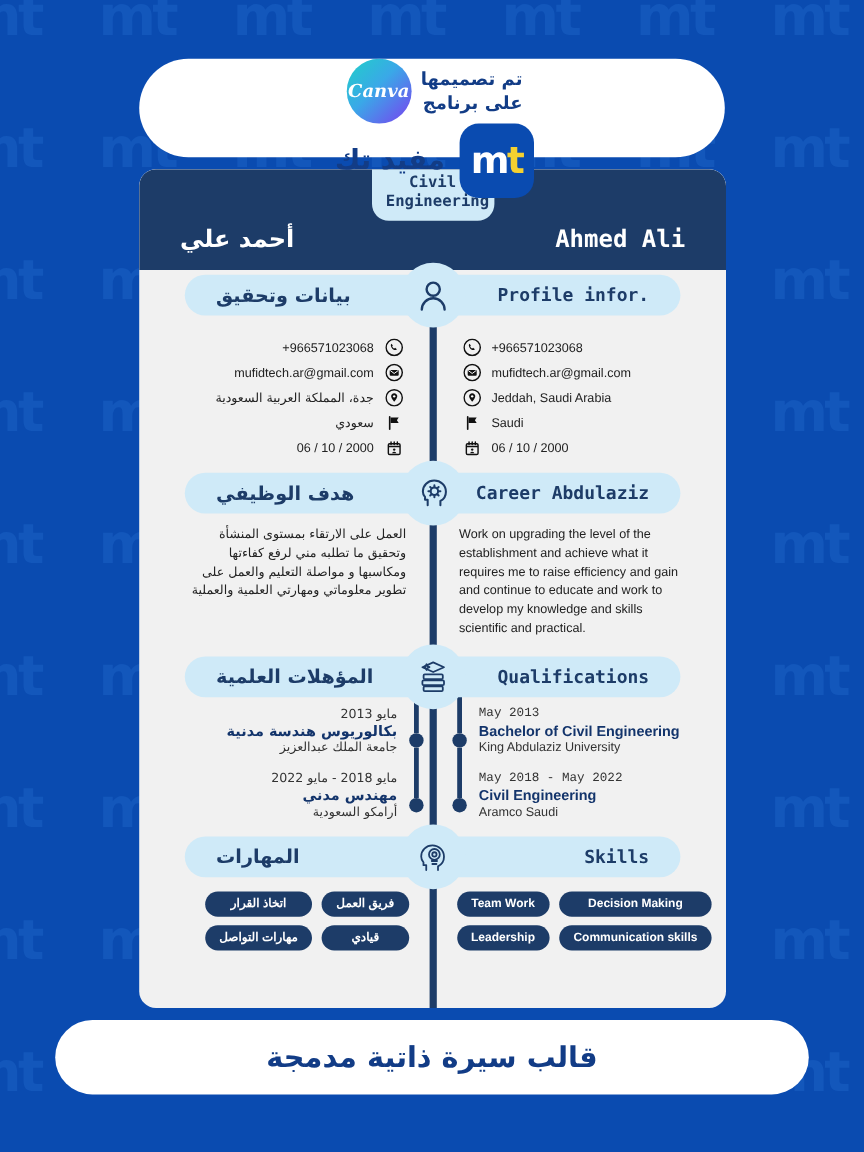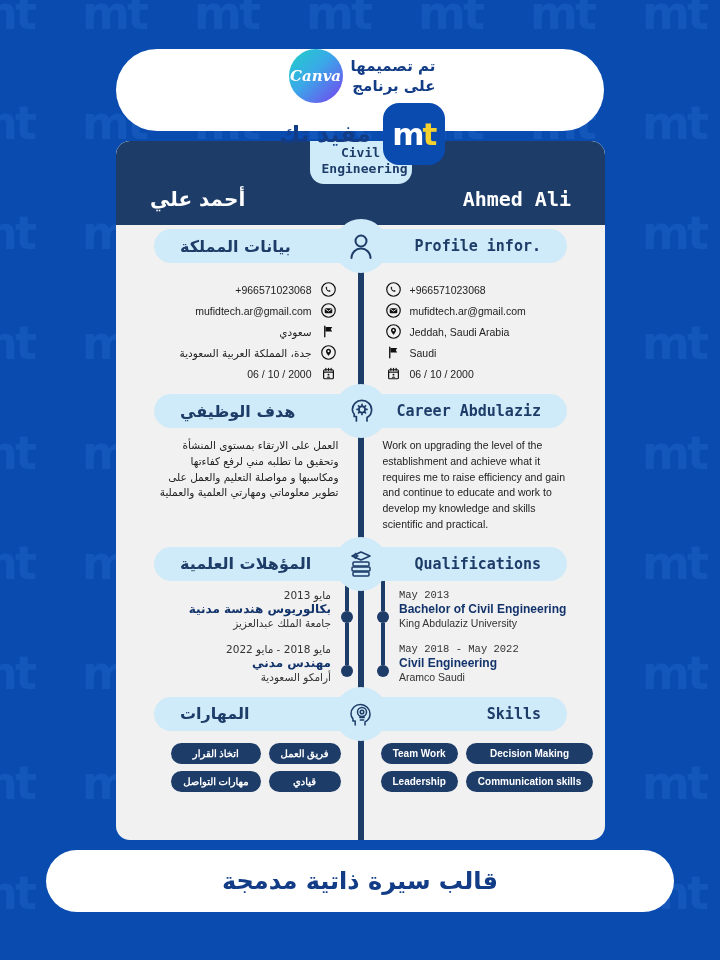--- a/index.html
+++ b/index.html
@@ -297,21 +297,21 @@
     background: #1d3c68;
     color: #ffffff;
     border-radius: 11px;
     height: 21px;
     padding: 0 12px;
     font-size: 10px;
     font-weight: 700;
     display: flex; align-items: center; justify-content: center;
     white-space: nowrap;
   }
-  .sk-pill.ar { direction: rtl; font-family: Liberation Serif, serif; }
+  .sk-pill.ar { direction: rtl; font-family: Liberation Sans, sans-serif; }
 
   
   #bottom-banner {
     position: absolute;
     left: 46px;
     top: 850px;
     width: 628px;
     height: 62px;
     background: #ffffff;
     border-radius: 31px;
@@ -426,21 +426,21 @@
   <div id="spine"></div>
 
   <div id="cv-header">
     <div class="hdr-name" id="name-ar">أحمد علي</div>
     <div id="job-pill">Civil Engineering</div>
     <div class="hdr-name" id="name-en">Ahmed Ali</div>
   </div>
 
   <div class="sec-head">
     <div class="sec-pill">
-      <span class="sec-ar">بيانات المملكة</span>
+      <span class="sec-ar">بيانات وتحقيق</span>
       <span class="sec-en">Profile infor.</span>
     </div>
     <div class="sec-icon-wrap">
       <svg width="30" height="30" viewBox="0 0 30 30" fill="none" stroke="#1d3c68" stroke-width="2">
         <circle cx="15" cy="10" r="5.5"></circle>
         <path d="M5.5 27a9.5 9.5 0 0 1 19 0" stroke-linecap="round"></path>
       </svg>
     </div>
   </div>
 
@@ -459,35 +459,35 @@
         <span>mufidtech.ar@gmail.com</span>
         <span class="c-ico">
           <svg width="15" height="15" viewBox="0 0 20 20">
               <circle cx="10" cy="10" r="9" fill="none" stroke="#111" stroke-width="1.6"></circle>
               <rect x="5" y="7" width="10" height="6.5" rx="1" fill="#111"></rect>
               <path d="M5.6 7.7 10 11l4.4-3.3" stroke="#fff" stroke-width="1.1" fill="none"></path>
             </svg>
         </span>
       </div>
       <div class="c-row">
-        <span class="c-txt-rtl">سعودي</span>
-        <span class="c-ico">
-          <svg width="15" height="15" viewBox="0 0 20 20">
-              <path d="M5 3v14" stroke="#111" stroke-width="1.8" stroke-linecap="round"></path>
-              <path d="M6 4h9l-2 3 2 3H6z" fill="#111"></path>
-            </svg>
-        </span>
-      </div>
-      <div class="c-row">
         <span class="c-txt-rtl">جدة، المملكة العربية السعودية</span>
         <span class="c-ico">
           <svg width="15" height="15" viewBox="0 0 20 20">
               <circle cx="10" cy="10" r="9" fill="none" stroke="#111" stroke-width="1.6"></circle>
               <path d="M10 5c-2 0-3.4 1.5-3.4 3.4 0 2.4 3.4 6.1 3.4 6.1s3.4-3.7 3.4-6.1C13.4 6.5 12 5 10 5z" fill="#111"></path>
               <circle cx="10" cy="8.4" r="1.3" fill="#fff"></circle>
+            </svg>
+        </span>
+      </div>
+      <div class="c-row">
+        <span class="c-txt-rtl">سعودي</span>
+        <span class="c-ico">
+          <svg width="15" height="15" viewBox="0 0 20 20">
+              <path d="M5 3v14" stroke="#111" stroke-width="1.8" stroke-linecap="round"></path>
+              <path d="M6 4h9l-2 3 2 3H6z" fill="#111"></path>
             </svg>
         </span>
       </div>
       <div class="c-row">
         <span>06 / 10 / 2000</span>
         <span class="c-ico">
           <svg width="15" height="15" viewBox="0 0 20 20">
               <rect x="3.5" y="5" width="13" height="12" rx="1.5" fill="none" stroke="#111" stroke-width="1.6"></rect>
               <path d="M3.5 8.2h13" stroke="#111" stroke-width="1.6"></path>
               <path d="M6.5 3.2v2.6M10 3.2v2.6M13.5 3.2v2.6" stroke="#111" stroke-width="1.6" stroke-linecap="round"></path>

